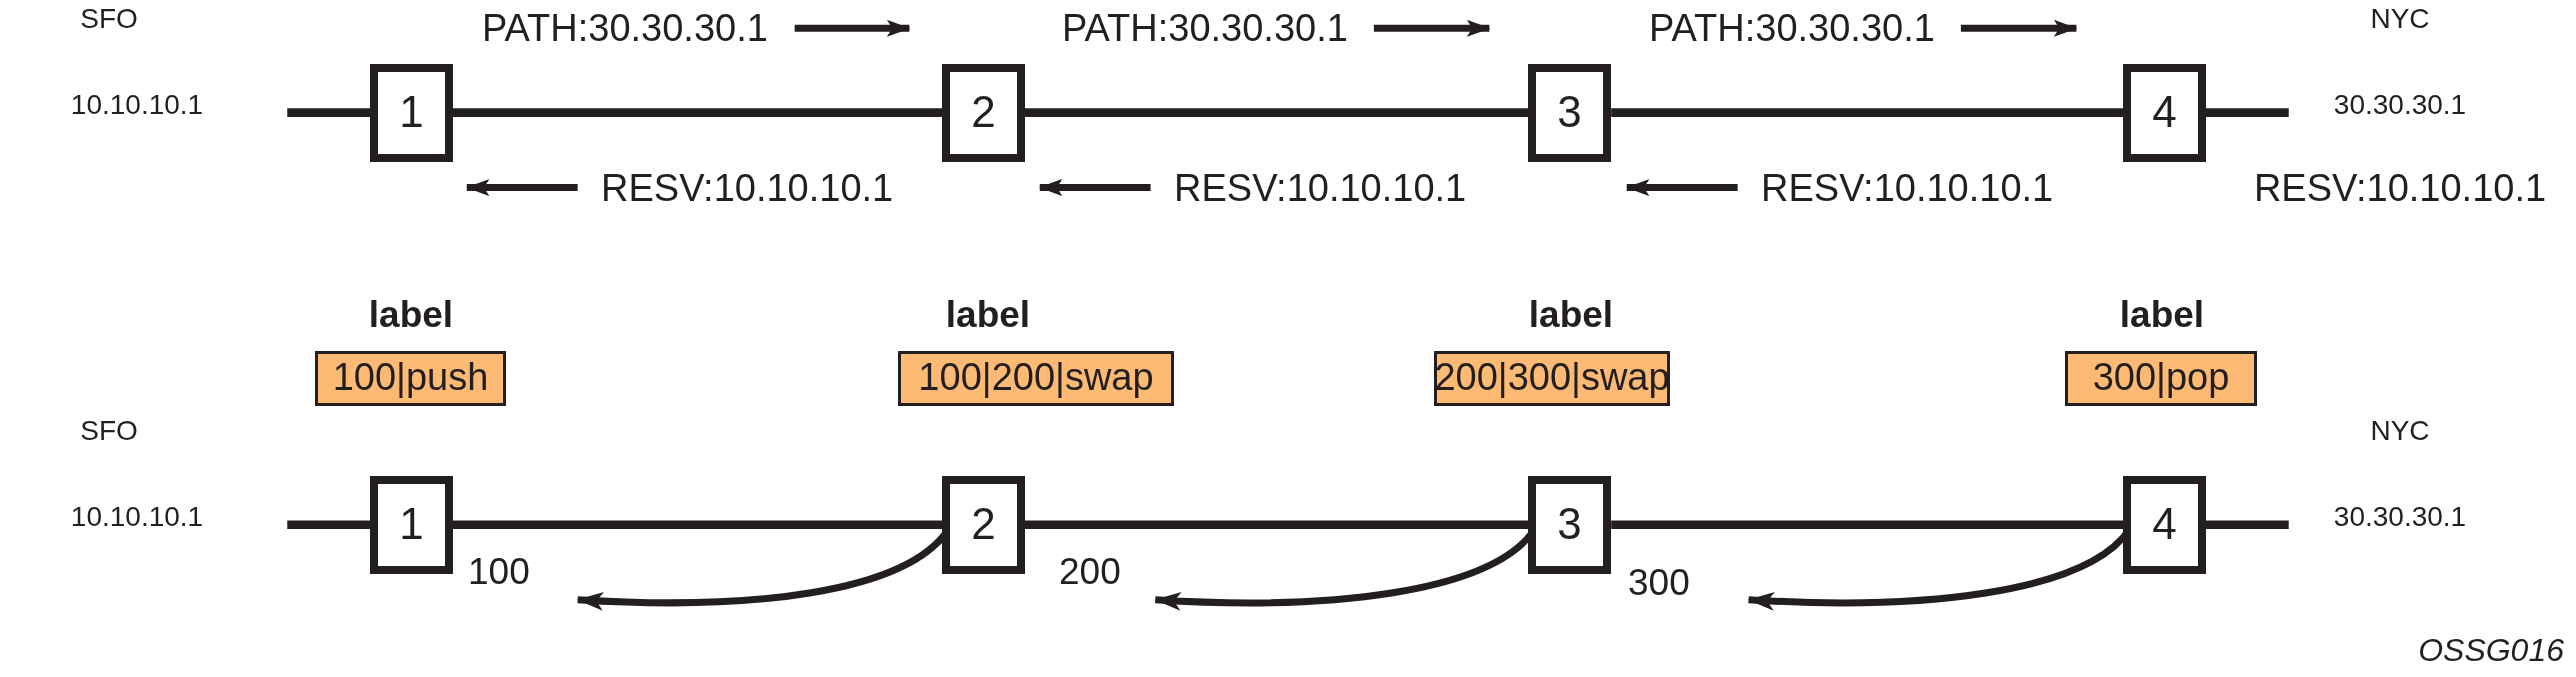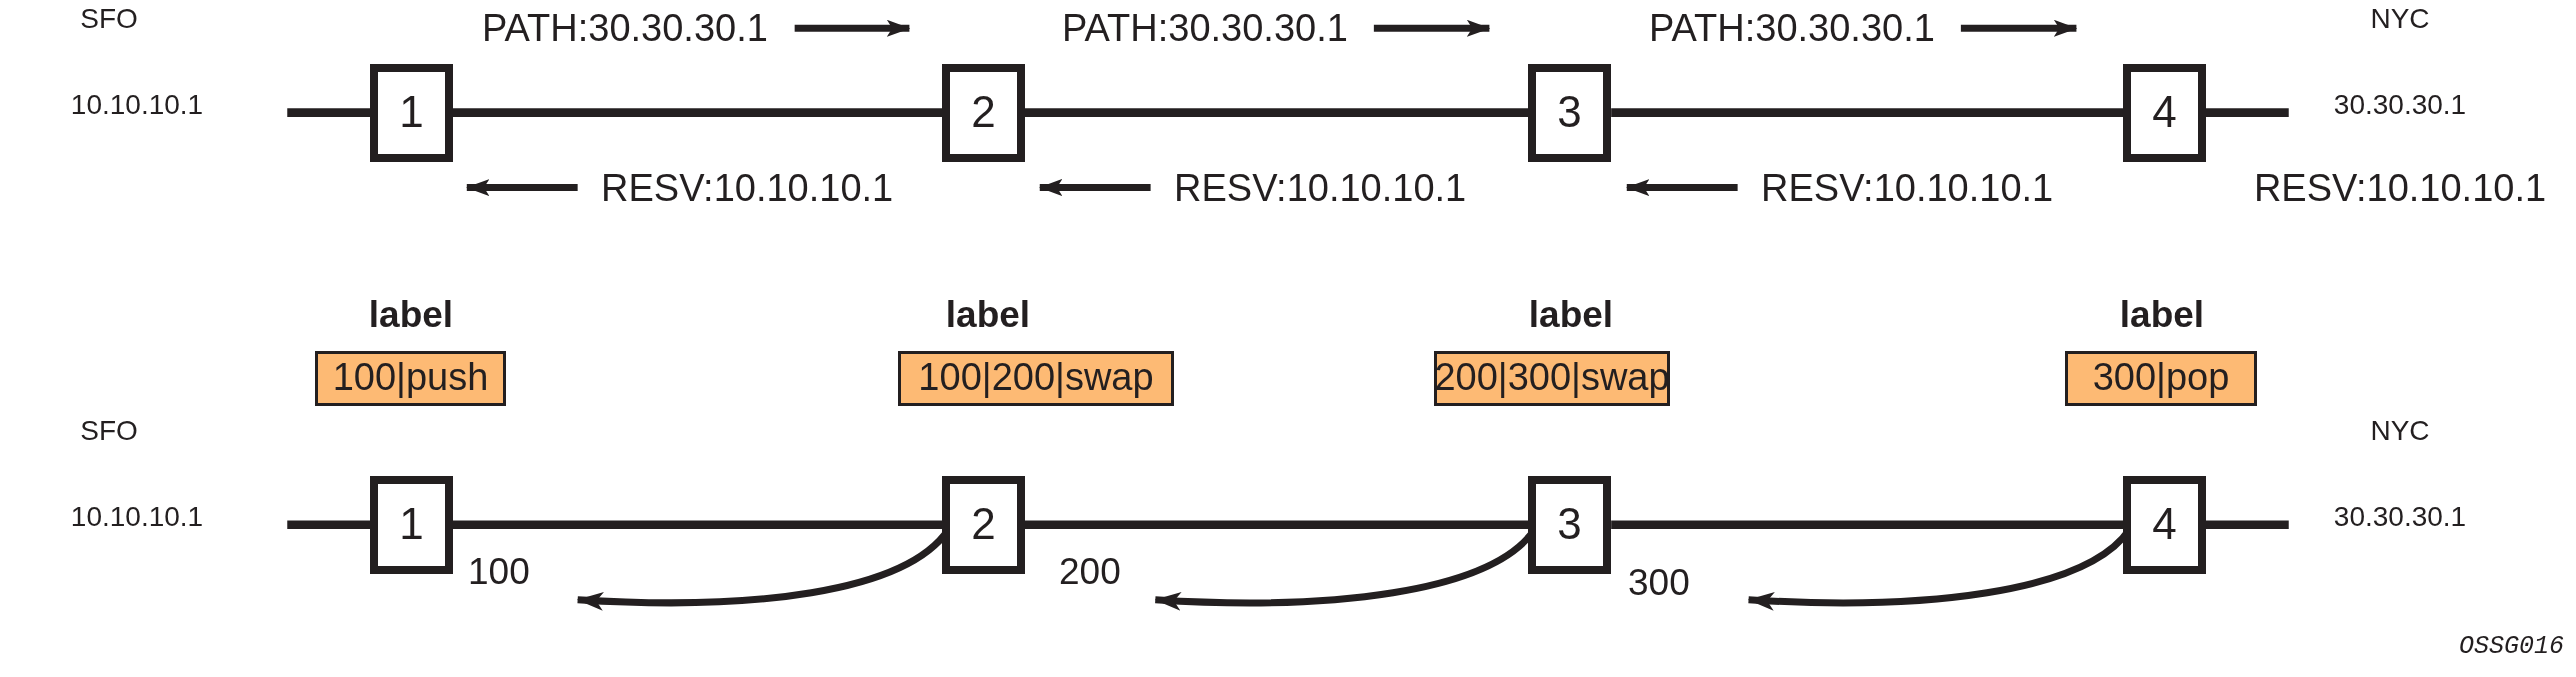--- a/index.html
+++ b/index.html
@@ -30,21 +30,21 @@
     position: absolute;
     white-space: nowrap;
     font-family: "Liberation Sans", sans-serif;
     color: #231f20;
     line-height: 1;
   }
   .t-big     { font-size: 28px; }
   .t-msg     { font-size: 38px; }
   .t-label   { font-size: 37px; font-weight: bold; }
   .t-num     { font-size: 37px; text-align: center; }
-  .t-code    { font-family: Liberation Mono, monospace; font-style: italic; font-size: 25px; }
+  .t-code    { font-family: Liberation Sans, sans-serif; font-style: italic; font-size: 32px; }
   .ctr { transform: translateX(-50%); }
   .rgt { transform: translateX(-100%); }
   .node-box {
     position: absolute;
     box-sizing: border-box;
     border: 8.6px solid #231f20;
     background: #ffffff;
     display: flex;
     align-items: center;
     justify-content: center;

